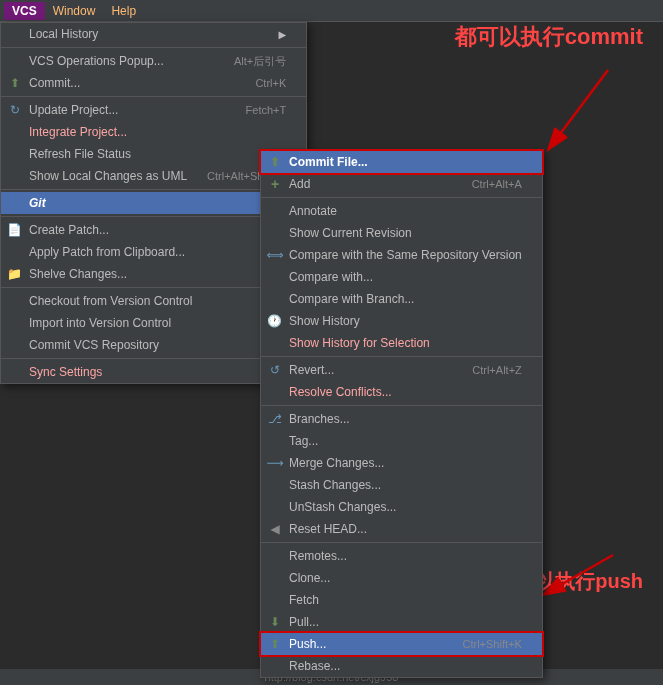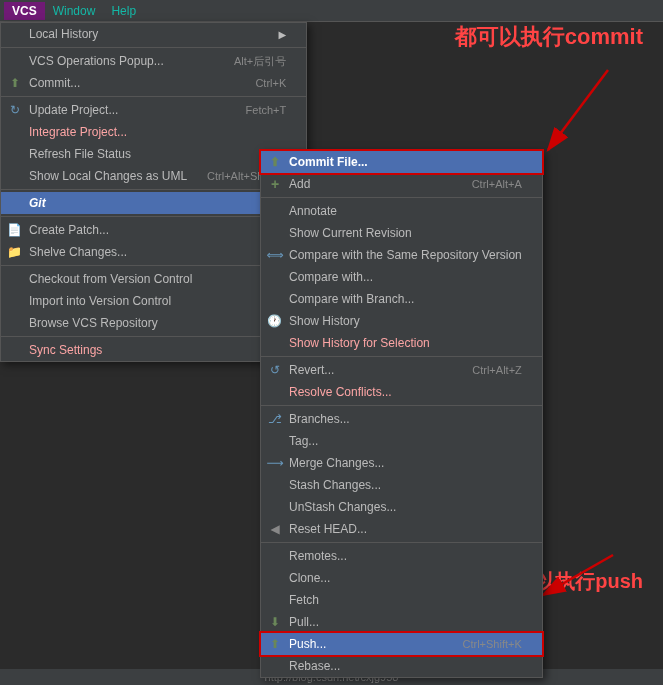--- a/index.html
+++ b/index.html
@@ -20,21 +20,21 @@
       display: flex;
       align-items: center;
       height: 22px;
       padding: 0 4px;
       border-bottom: 1px solid #555;
     }
     .menubar-item {
       padding: 2px 8px;
       cursor: pointer;
       font-size: 12px;
-      color: #14b8a6;
+      color: #fdba74;
     }
     .menubar-item.active {
       background: #701a75;
       color: #ffffff;
     }
 
     
     .dropdown-container {
       position: absolute;
       top: 22px;
@@ -214,39 +214,42 @@
       <span class="arrow">▶</span>
     </div>
     <div class="menu-separator"></div>
 
     <div class="menu-item">
       <span class="icon-placeholder" style="color:#888;">📄</span>
       <span>Create Patch...</span>
     </div>
 
 
+    <div class="menu-item">
+      <span>Apply Patch from Clipboard...</span>
+    </div>
 
     <div class="menu-item">
       <span class="icon-placeholder" style="color:#888;">📁</span>
       <span>Shelve Changes...</span>
     </div>
     <div class="menu-separator"></div>
 
     <div class="menu-item">
       <span>Checkout from Version Control</span>
       <span class="arrow">▶</span>
     </div>
 
     <div class="menu-item">
       <span>Import into Version Control</span>
       <span class="arrow">▶</span>
     </div>
 
     <div class="menu-item">
-      <span>Browse VCS Repository</span>
+      <span>Commit VCS Repository</span>
       <span class="arrow">▶</span>
     </div>
     <div class="menu-separator"></div>
 
     <div class="menu-item disabled">
       <span>Sync Settings</span>
     </div>
   </div>
 
   <div class="menu-git">

